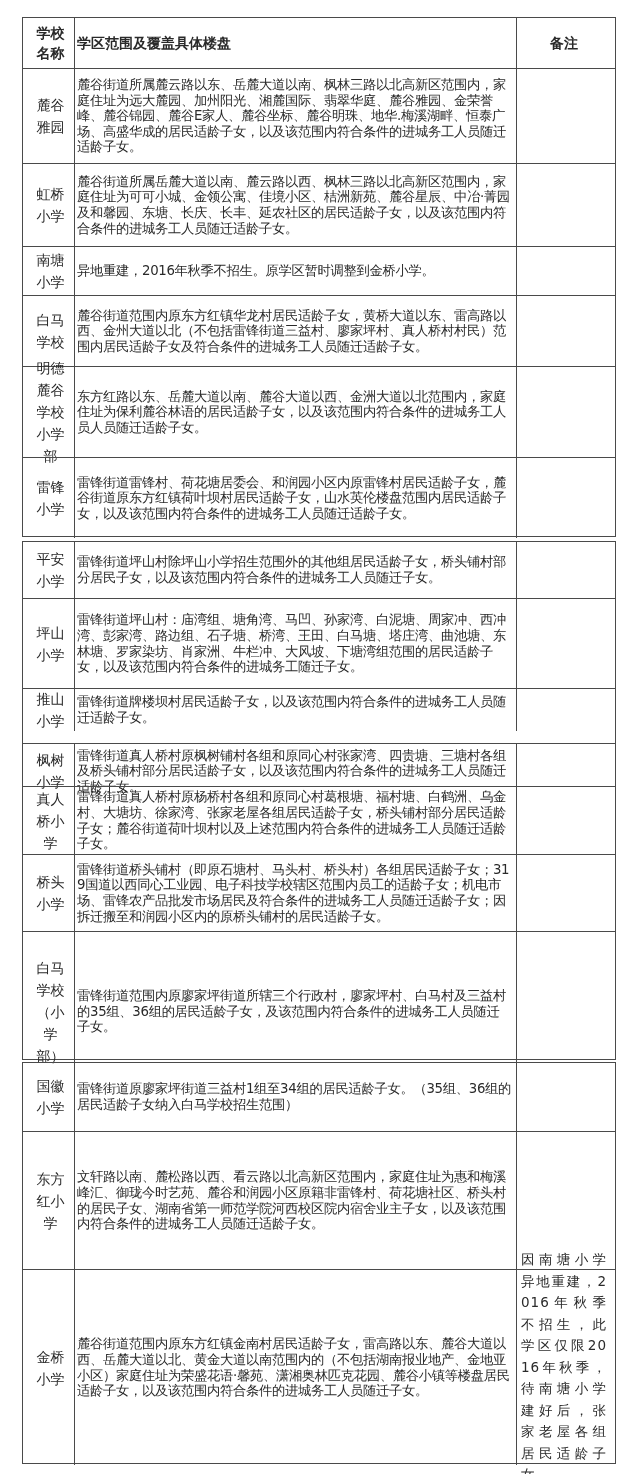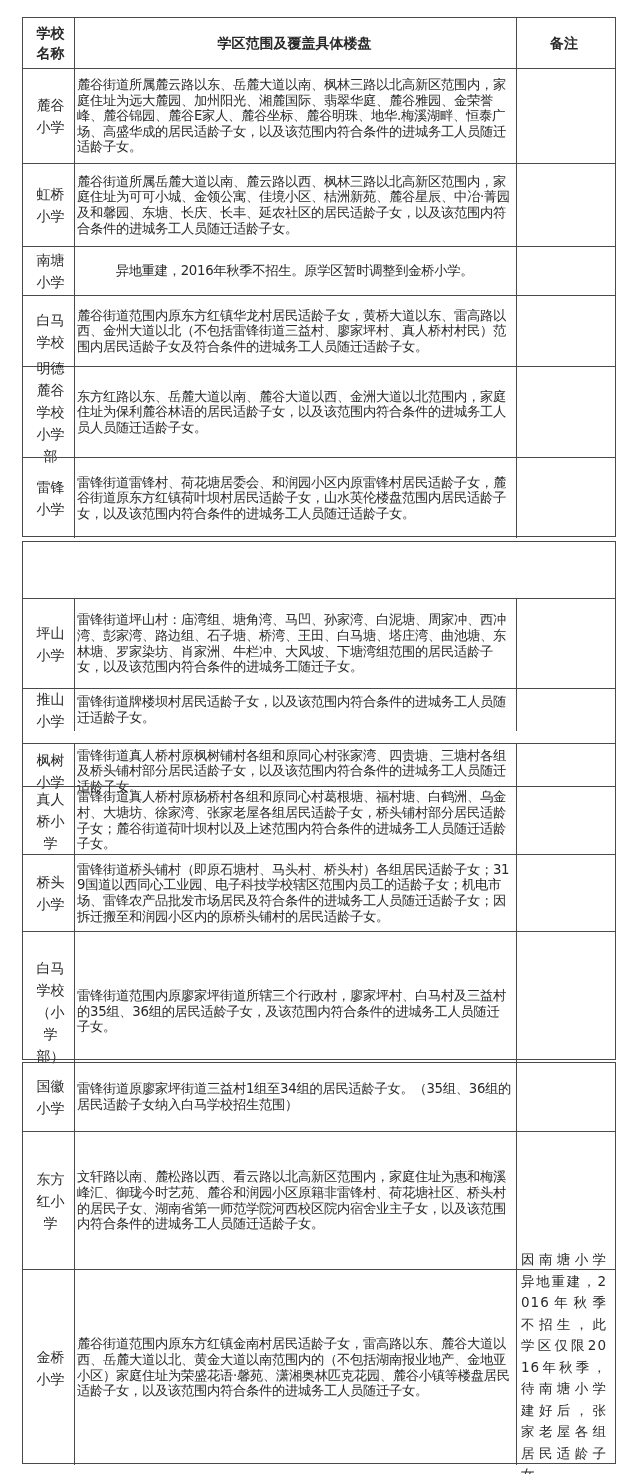--- a/index.html
+++ b/index.html
@@ -8,21 +8,21 @@
     font-family: "DejaVu Sans", sans-serif; color: #2a2a2a;
   }
   .seg {
     position: absolute; left: 22px; width: 594px;
     border: 1.5px solid #4a4a4a; box-sizing: border-box;
   }
   .row { position: absolute; left: 0; width: 100%; border-top: 1.5px solid #4a4a4a; box-sizing: border-box; }
   .row.first { border-top: none; }
   .cell { position: absolute; top: 0; bottom: 0; box-sizing: border-box; display: flex; align-items: center; }
   .c-name { left: 4px; width: 48px; border-right: 1.5px solid #4a4a4a; justify-content: center; text-align: center; }
-  .c-desc { left: 48px; width: 446px; border-right: 1.5px solid #4a4a4a; padding: 0 4px 0 6px; justify-content: center; }
+  .c-desc { left: 48px; width: 446px; border-right: 1.5px solid #4a4a4a; padding: 0 4px 0 6px; }
   .c-note { left: 494px; right: 4px; padding: 0 4px; }
   .name-txt { font-size: 14px; line-height: 22px; width: 34px; word-break: break-all; letter-spacing: 0; }
   .desc-txt { font-size: 13.3px; line-height: 15.6px; word-break: break-all; letter-spacing: -0.3px; }
   .note-txt { font-size: 13.5px; line-height: 21.5px; word-break: break-all; text-align: justify; letter-spacing: 1px; }
   .hdr-txt { font-size: 14px; font-weight: bold; line-height: 20px; }
   .c-desc.center { }
   .c-note.center { justify-content: center; }
 </style>
 </head>
 <body>
@@ -34,21 +34,21 @@
       </div>
     <div class="cell c-desc center">
         <span class="hdr-txt">学区范围及覆盖具体楼盘</span>
       </div>
     <div class="cell c-note center">
         <span class="hdr-txt">备注</span>
       </div>
   </div>
   <div class="row" style="top:50px; height:95px;">
     <div class="cell c-name">
-        <span class="name-txt">麓谷小学</span>
+        <span class="name-txt">麓谷雅园</span>
       </div>
     <div class="cell c-desc">
         <span class="desc-txt">麓谷街道所属麓云路以东、岳麓大道以南、枫林三路以北高新区范围内，家庭住址为远大麓园、加州阳光、湘麓国际、翡翠华庭、麓谷雅园、金荣誉峰、麓谷锦园、麓谷E家人、麓谷坐标、麓谷明珠、地华.梅溪湖畔、恒泰广场、高盛华成的居民适龄子女，以及该范围内符合条件的进城务工人员随迁适龄子女。</span>
       </div>
     <div class="cell c-note">
         <span class="note-txt"></span>
       </div>
   </div>
   <div class="row" style="top:145px; height:83px;">
     <div class="cell c-name">
@@ -101,20 +101,31 @@
     <div class="cell c-desc">
         <span class="desc-txt">雷锋街道雷锋村、荷花塘居委会、和润园小区内原雷锋村居民适龄子女，麓谷街道原东方红镇荷叶坝村居民适龄子女，山水英伦楼盘范围内居民适龄子女，以及该范围内符合条件的进城务工人员随迁适龄子女。</span>
       </div>
     <div class="cell c-note">
         <span class="note-txt"></span>
       </div>
   </div>
 </div>
 
 <div class="seg" style="top:541px; height:519px;">
+  <div class="row first" style="top:0; height:56px;">
+    <div class="cell c-name">
+        <span class="name-txt">平安小学</span>
+      </div>
+    <div class="cell c-desc">
+        <span class="desc-txt">雷锋街道坪山村除坪山小学招生范围外的其他组居民适龄子女，桥头铺村部分居民子女，以及该范围内符合条件的进城务工人员随迁子女。</span>
+      </div>
+    <div class="cell c-note">
+        <span class="note-txt"></span>
+      </div>
+  </div>
   <div class="row" style="top:56px; height:90px;">
     <div class="cell c-name">
         <span class="name-txt">坪山小学</span>
       </div>
     <div class="cell c-desc">
         <span class="desc-txt">雷锋街道坪山村：庙湾组、塘角湾、马凹、孙家湾、白泥塘、周家冲、西冲湾、彭家湾、路边组、石子塘、桥湾、王田、白马塘、塔庄湾、曲池塘、东林塘、罗家染坊、肖家洲、牛栏冲、大风坡、下塘湾组范围的居民适龄子女，以及该范围内符合条件的进城务工随迁子女。</span>
       </div>
     <div class="cell c-note">
         <span class="note-txt"></span>
       </div>

